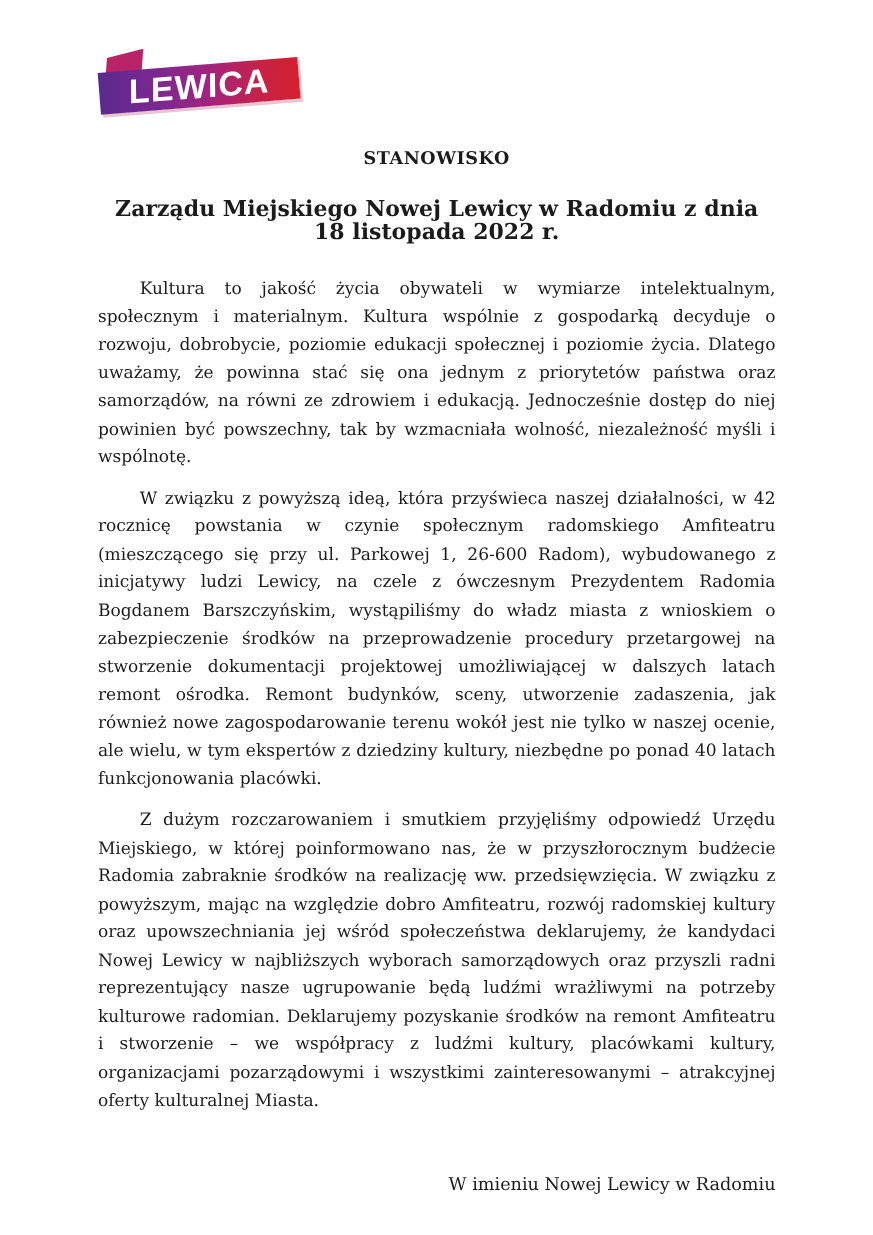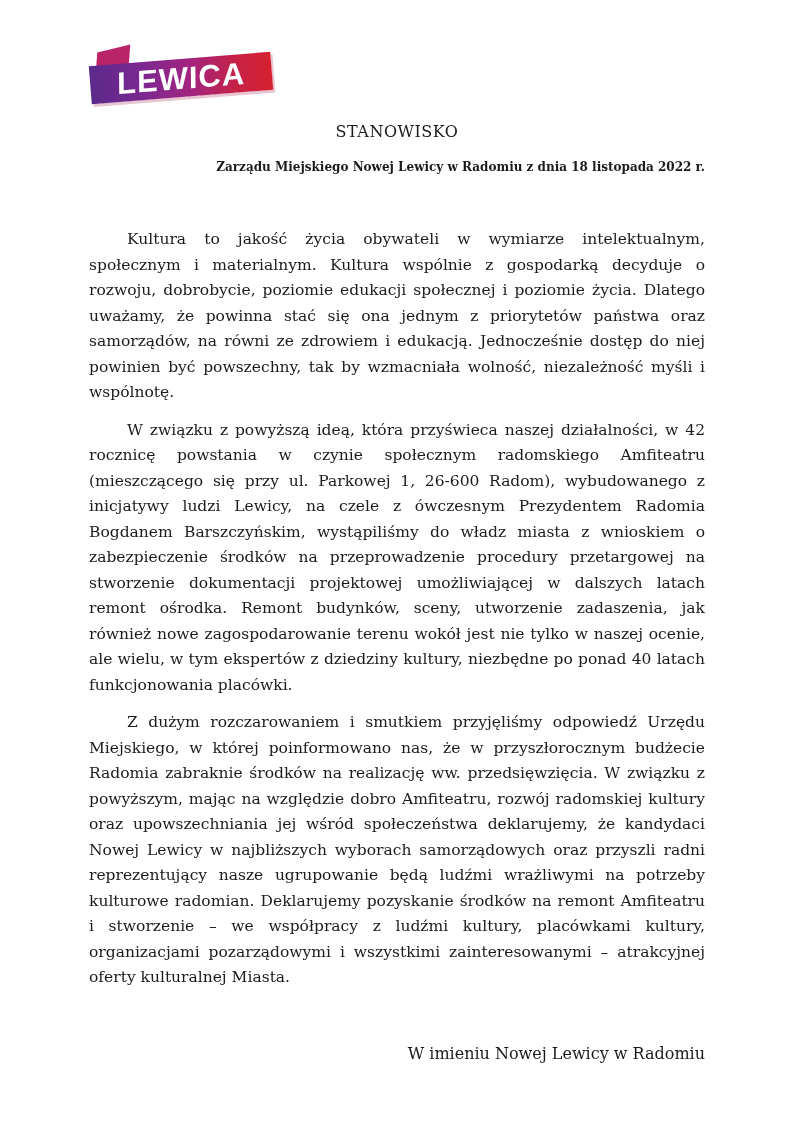--- a/index.html
+++ b/index.html
@@ -49,45 +49,45 @@
     font-size: 31px;
     line-height: 1;
     letter-spacing: 1px;
     color: #ffffff;
     transform: skewX(-4deg);
     user-select: none;
   }
 
   
   .title {
-    margin-top: 13px;
+    margin-top: 25px;
     text-align: center;
-    font-weight: normal;
+    font-weight: bold;
     font-size: 16px;
     line-height: 21px;
     letter-spacing: 0.5px;
   }
   .subtitle {
-    margin-top: 15px;
-    text-align: right;
+    margin-top: 25px;
+    text-align: center;
     font-weight: bold;
-    font-size: 12px;
+    font-size: 20px;
     line-height: 21px;
   }
   .subject {
     margin-top: 16px;
     text-align: center;
     font-weight: bold;
     font-size: 16px;
     line-height: 21px;
     white-space: pre-wrap;
   }
 
   
-  .body-text { margin-top: 49px; }
+  .body-text { margin-top: 29px; }
   .body-text p {
     font-size: 15.5px;
     line-height: 25.5px;
     text-align: justify;
     text-indent: 38px;
     margin-bottom: 12px;
     color: #1b1b1b;
   }
 
   

